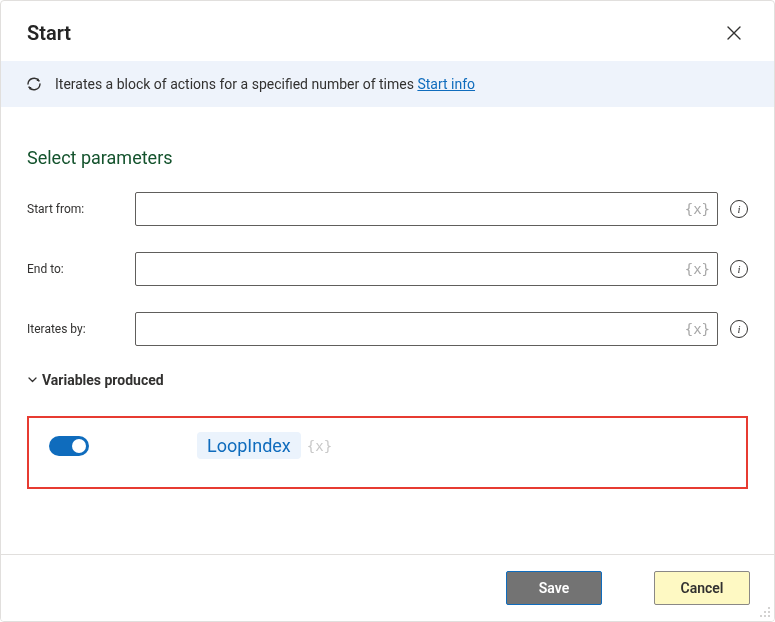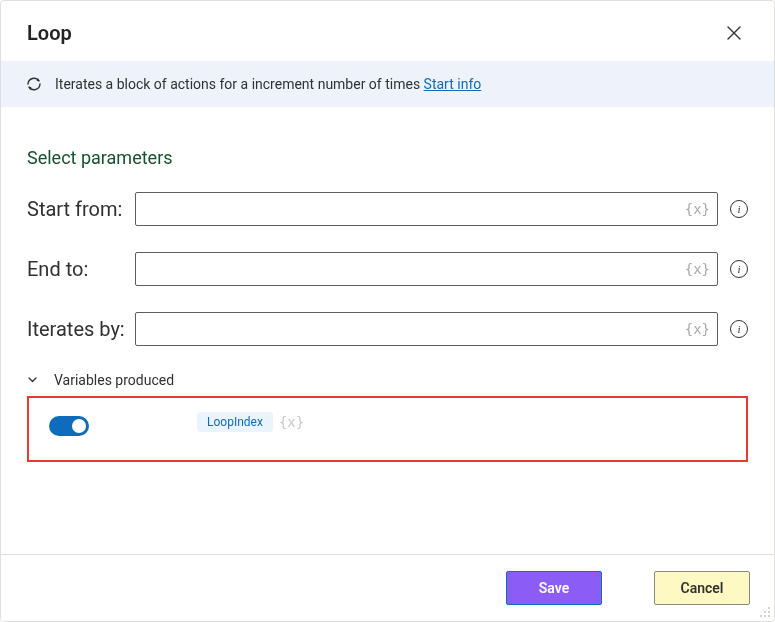--- a/index.html
+++ b/index.html
@@ -59,21 +59,21 @@
   }
 
   .form-row {
     display:flex;
     align-items:center;
     margin-bottom:26px;
   }
   .label {
     width:108px;
     flex:0 0 108px;
-    font-size:20px;
+    font-size:12px;
     color:#323130;
   }
   .input-wrap {
     flex:1;
     display:flex;
     align-items:center;
     gap:12px;
   }
   .text-input {
     flex:1;
@@ -108,27 +108,27 @@
     font-size:11px;
     font-family:Georgia, serif;
     font-style:italic;
     cursor:pointer;
     flex-shrink:0;
   }
 
   .collapsible-header {
     display:flex;
     align-items:center;
-    gap:16px;
-    font-size:14px;
-    font-weight:400;
+    gap:4px;
+    font-size:14px;
+    font-weight:700;
     color:#323130;
     cursor:pointer;
     margin-top:10px;
-    margin-bottom:8px;
+    margin-bottom:28px;
   }
   .chevron {
     display:inline-block;
   }
 
   .highlight-box {
     border:2px solid #e73b31;
     padding:14px 18px 18px 14px;
     margin:0 0 0 0;
     display:flex;
@@ -154,21 +154,21 @@
     top:3px; right:3px;
   }
   .var-col { flex:1; padding-left:80px; }
   .var-name-row { display:flex; align-items:center; gap:6px; margin-bottom:10px; }
   .var-pill {
     display:inline-block;
     background:#ebf3fc;
     color:#0f6cbd;
     padding:3px 10px;
     border-radius:4px;
-    font-size:12px;
+    font-size:18px;
   }
   .var-x {
     color:#c8c8c8;
     font-family:"Consolas", monospace;
     font-size:14px;
   }
   .var-desc {
     font-size:14px;
     color:#323130;
     line-height:1.5;
@@ -187,53 +187,53 @@
   }
   .btn {
     min-width:96px;
     height:34px;
     border-radius:2px;
     font-size:14px;
     font-weight:600;
     cursor:pointer;
     display:flex; align-items:center; justify-content:center;
   }
-  .btn-primary { background:#8b5cf6; color:#fff; border:1px solid #0f6cbd; }
+  .btn-primary { background:#737373; color:#fff; border:1px solid #0f6cbd; }
   .btn-secondary { background:#fef9c3; color:#323130; border:1px solid #8a8886;margin-left:40px; }
 
   .resize-grip {
     position:absolute;
     right:3px; bottom:3px;
     width:12px; height:12px;
     opacity:.5;
   }
 </style>
 </head>
 <body>
 
 <div class="dialog">
 
   <div class="header">
-    <div class="title">Loop</div>
+    <div class="title">Start</div>
     <div class="close-btn">
       <svg width="14" height="14" viewBox="0 0 14 14">
           <path d="M1 1 L13 13 M13 1 L1 13" stroke="#323130" stroke-width="1.4" fill="none" stroke-linecap="round"></path>
         </svg>
     </div>
   </div>
 
   <div class="info-bar">
     <svg width="18" height="18" viewBox="0 0 18 18">
       <path d="M3 9 a6 6 0 0 1 11 -3" stroke="#323130" stroke-width="1.4" fill="none" stroke-linecap="round"></path>
       <path d="M15 9 a6 6 0 0 1 -11 3" stroke="#323130" stroke-width="1.4" fill="none" stroke-linecap="round"></path>
       <path d="M13 3 L14.5 6 L11.5 6 Z" fill="#323130"></path>
       <path d="M5 15 L3.5 12 L6.5 12 Z" fill="#323130"></path>
     </svg>
     <span>
-      <span>Iterates a block of actions for a increment number of times </span><a href="#">Start info</a>
+      <span>Iterates a block of actions for a specified number of times </span><a href="#">Start info</a>
     </span>
   </div>
 
   <div class="content">
     <div class="section-title">Select parameters</div>
 
     <div class="form-row">
       <div class="label">Start from:</div>
       <div class="input-wrap">
         <div class="text-input">

